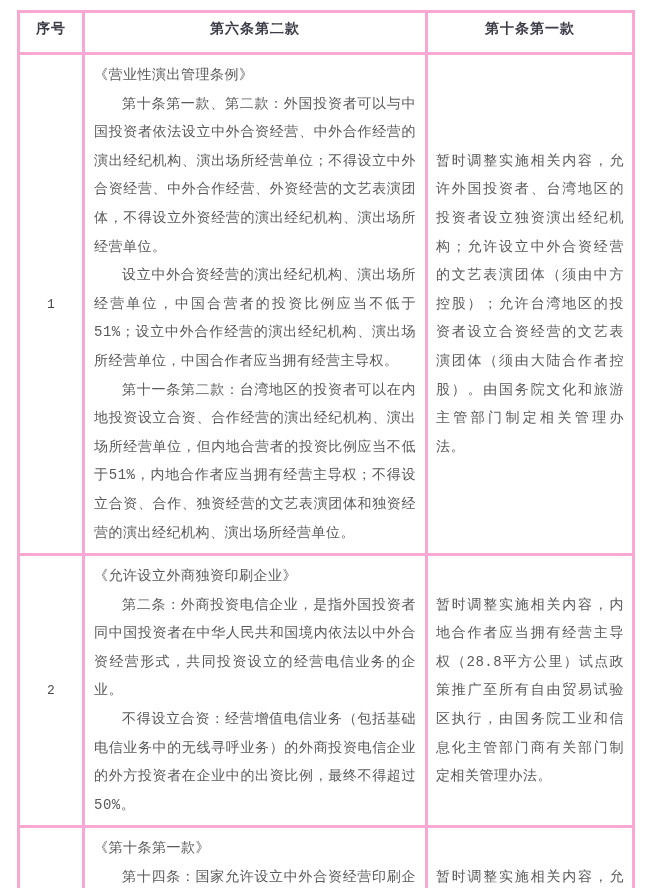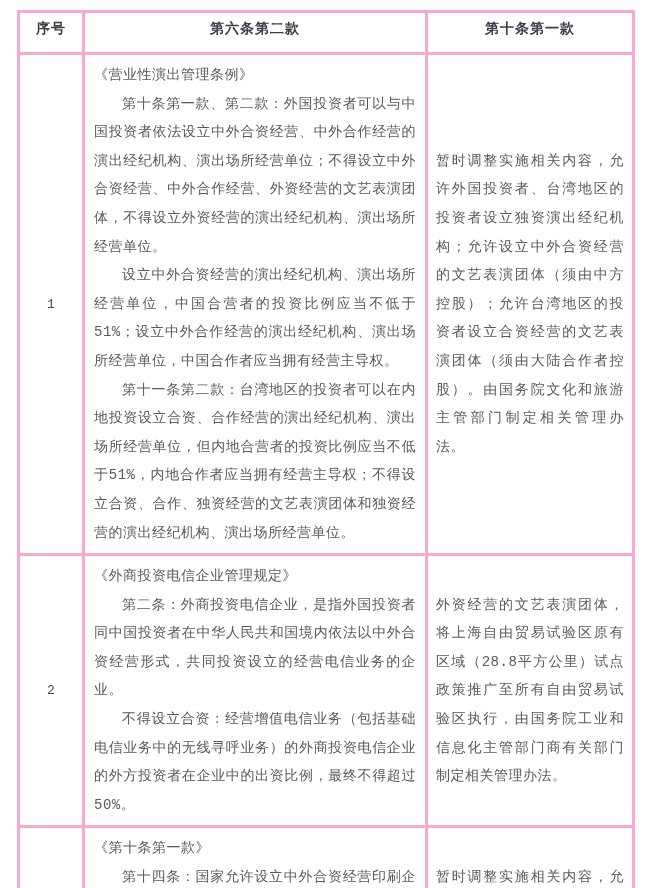--- a/index.html
+++ b/index.html
@@ -102,26 +102,26 @@
           <p class="reg-para">设立中外合资经营的演出经纪机构、演出场所经营单位，中国合营者的投资比例应当不低于51%；设立中外合作经营的演出经纪机构、演出场所经营单位，中国合作者应当拥有经营主导权。</p>
           <p class="reg-para">第十一条第二款：台湾地区的投资者可以在内地投资设立合资、合作经营的演出经纪机构、演出场所经营单位，但内地合营者的投资比例应当不低于51%，内地合作者应当拥有经营主导权；不得设立合资、合作、独资经营的文艺表演团体和独资经营的演出经纪机构、演出场所经营单位。</p>
         </td>
         <td class="adj-cell">
           <p class="adj-text">暂时调整实施相关内容，允许外国投资者、台湾地区的投资者设立独资演出经纪机构；允许设立中外合资经营的文艺表演团体（须由中方控股）；允许台湾地区的投资者设立合资经营的文艺表演团体（须由大陆合作者控股）。由国务院文化和旅游主管部门制定相关管理办法。</p>
         </td>
       </tr>
       <tr class="row-2">
         <td class="idx-cell">2</td>
         <td class="reg-cell">
-          <p class="reg-title">《外商投资电信企业管理规定》</p>
+          <p class="reg-title">《允许设立外商独资印刷企业》</p>
           <p class="reg-para">第二条：外商投资电信企业，是指外国投资者同中国投资者在中华人民共和国境内依法以中外合资经营形式，共同投资设立的经营电信业务的企业。</p>
           <p class="reg-para">不得设立合资：经营增值电信业务（包括基础电信业务中的无线寻呼业务）的外商投资电信企业的外方投资者在企业中的出资比例，最终不得超过50%。</p>
         </td>
         <td class="adj-cell">
-          <p class="adj-text">外资经营的文艺表演团体，将上海自由贸易试验区原有区域（28.8平方公里）试点政策推广至所有自由贸易试验区执行，由国务院工业和信息化主管部门商有关部门制定相关管理办法。</p>
+          <p class="adj-text">暂时调整实施相关内容，内地合作者应当拥有经营主导权（28.8平方公里）试点政策推广至所有自由贸易试验区执行，由国务院工业和信息化主管部门商有关部门制定相关管理办法。</p>
         </td>
       </tr>
       <tr class="row-3">
         <td class="idx-cell">3</td>
         <td class="reg-cell">
           <p class="reg-title">《第十条第一款》</p>
           <p class="reg-para">第十四条：国家允许设立中外合资经营印刷企业、中外合作经营印刷企业，允许设立从事包装装潢印刷品印刷经营活动的外资企业。具体办法由国务院出版行政部门会同国务院对外经济贸易主管部门制定。</p>
         </td>
         <td class="adj-cell">
           <p class="adj-text">暂时调整实施相关内容，允许设立外商独资印刷企业，由国家新闻出版主管部门制定相关管理办法。</p>

